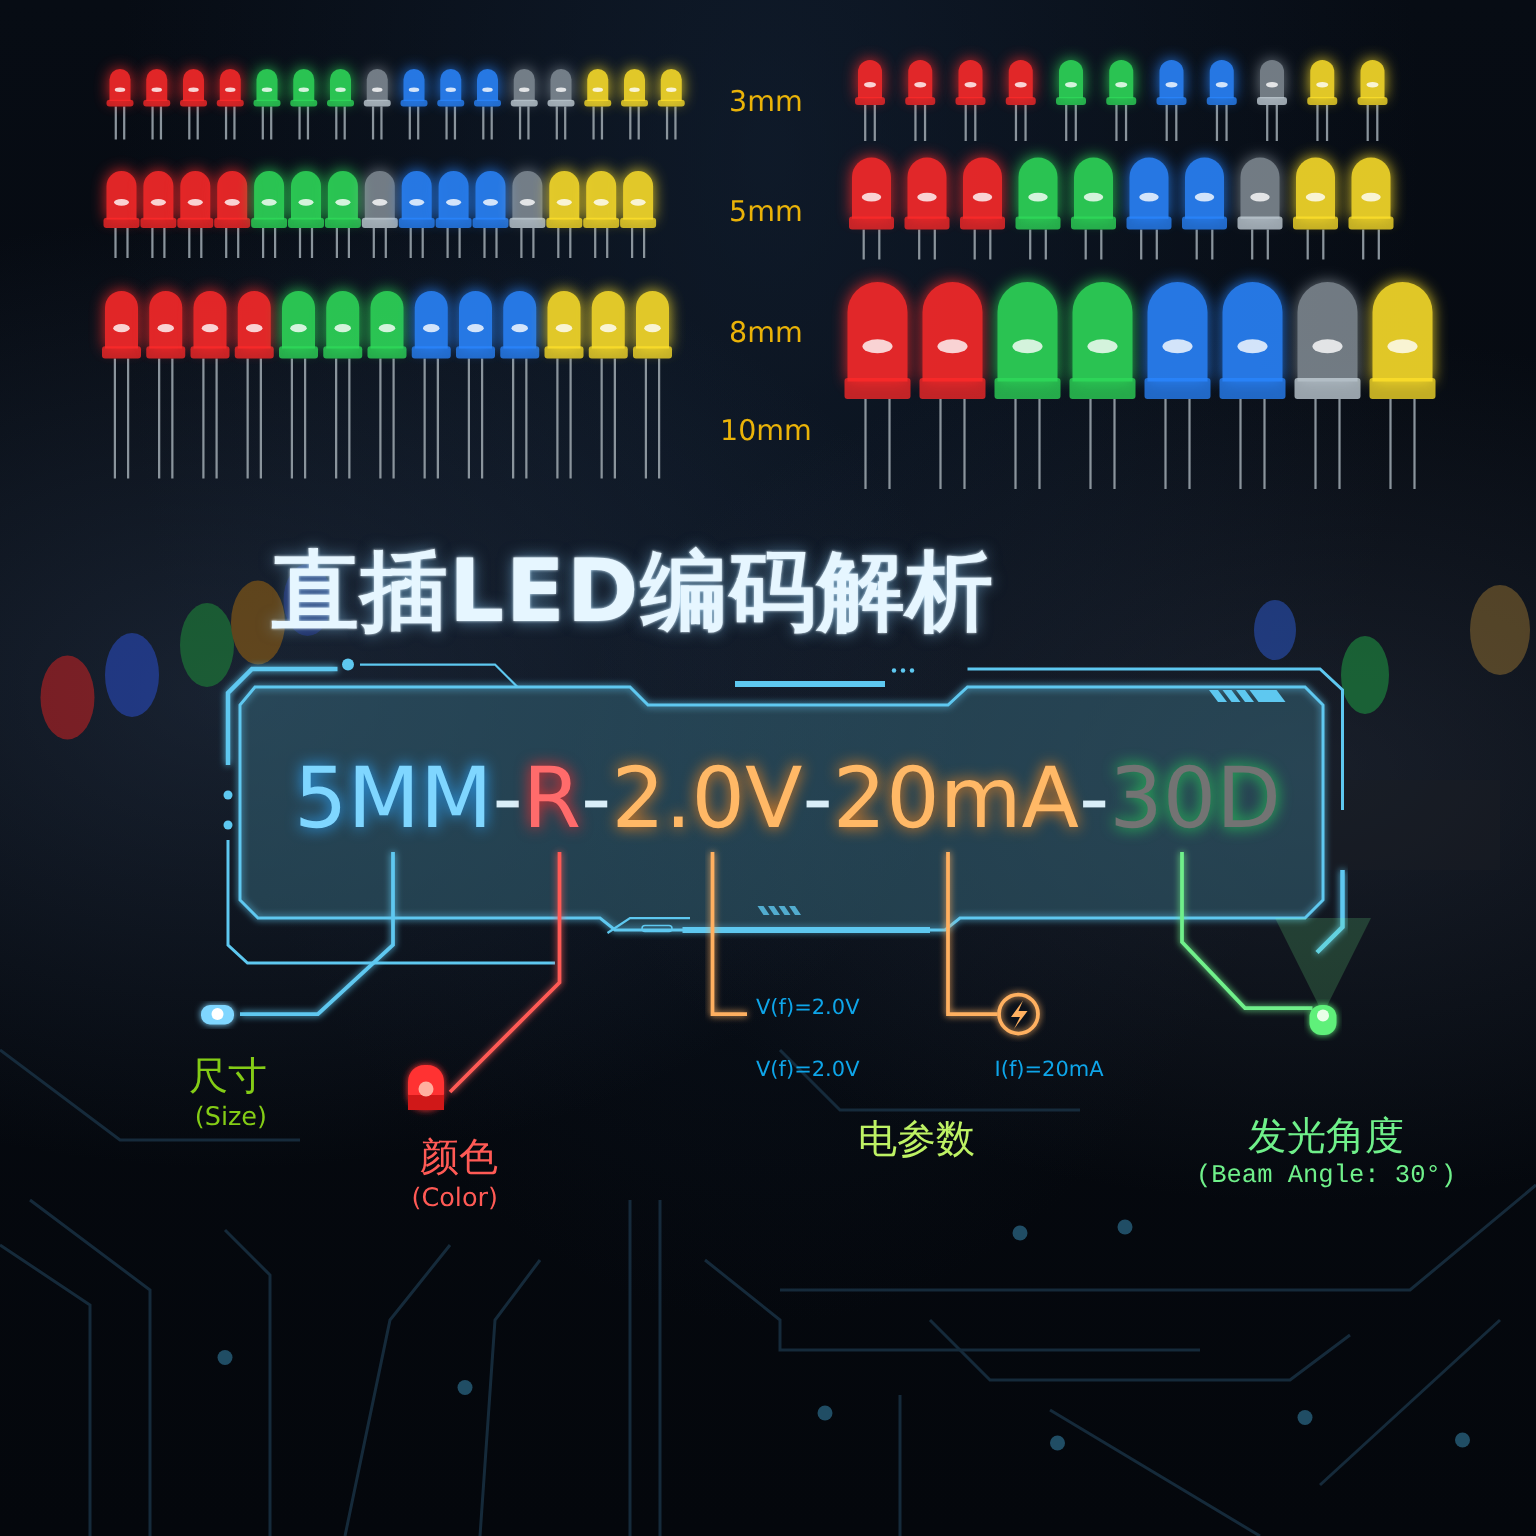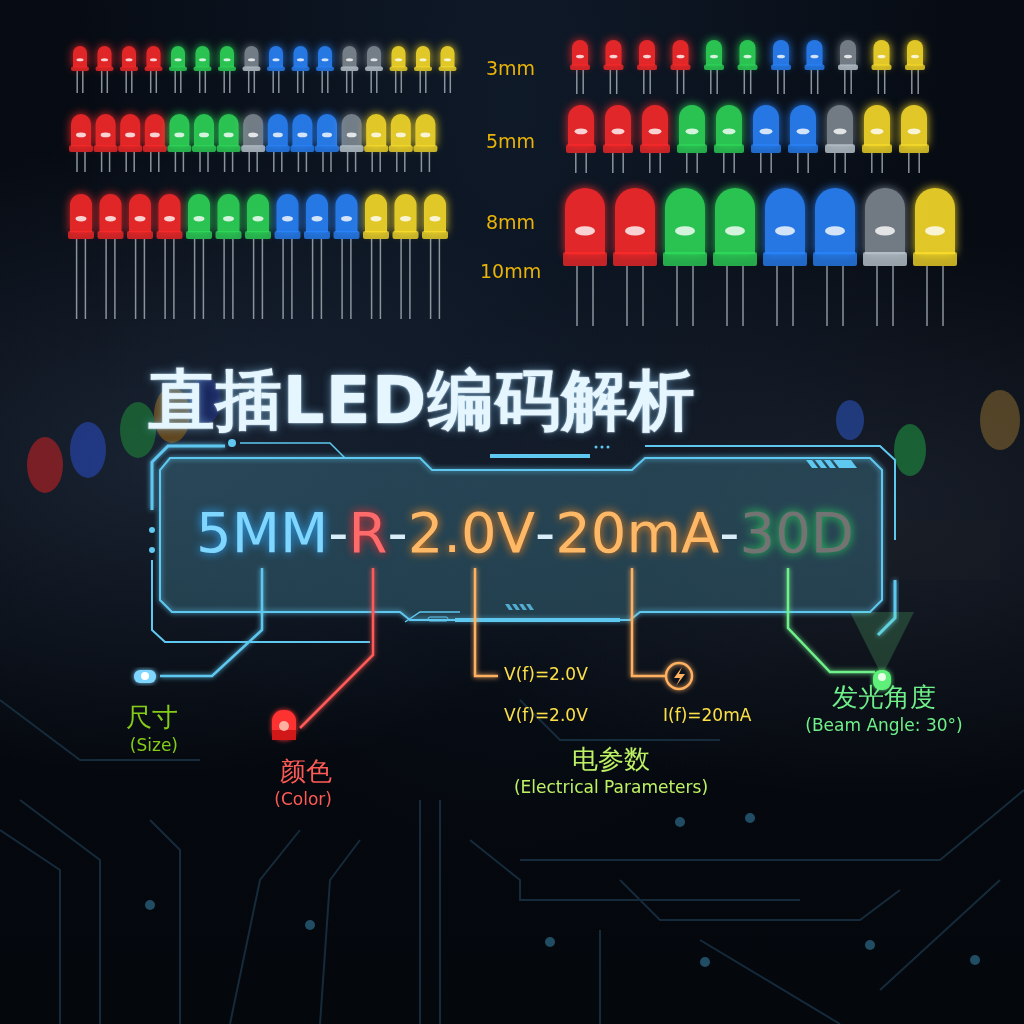--- a/index.html
+++ b/index.html
@@ -5,34 +5,34 @@
   html,body{margin:0;padding:0;}
   body{width:1024px;height:1024px;overflow:hidden;background:#05090f;font-family:"DejaVu Sans","Liberation Sans",sans-serif;position:relative;}
   .bg{position:absolute;inset:0;
     background:
       radial-gradient(ellipse at 15% 45%, rgba(60,80,110,.35), transparent 40%),
       radial-gradient(ellipse at 85% 50%, rgba(60,70,90,.35), transparent 40%),
       radial-gradient(ellipse at 50% 10%, rgba(20,35,55,.6), transparent 60%),
       linear-gradient(#070c14,#04070c);}
   svg.layer{position:absolute;left:0;top:0;}
   .size-label{position:absolute;color:#eab308;font-size:19px;font-family:"DejaVu Sans",sans-serif;}
-  .title{position:absolute;left:0;width:844px;top:356px;text-align:center;font-size:66px;font-weight:bold;color:#e6f6ff;letter-spacing:1px;
+  .title{position:absolute;left:0;width:844px;top:356px;text-align:center;font-size:58px;font-weight:bold;color:#e6f6ff;letter-spacing:1px;
     text-shadow:0 0 10px rgba(140,210,255,.55),0 0 2px #fff;font-family:"DejaVu Sans",sans-serif;}
   .code{position:absolute;top:500px;left:196px;font-size:56px;font-family:"DejaVu Sans",sans-serif;white-space:nowrap;letter-spacing:0px;}
   .code span{display:inline-block;}
   .seg-size{color:#7fd6ff;text-shadow:0 0 10px #2fa8ff;}
   .seg-color{color:#ff6b6b;text-shadow:0 0 10px #ff2d2d;}
   .seg-volt,.seg-curr{color:#ffb866;text-shadow:0 0 10px #ff8a1c;text-align:right;}
   .seg-angle{color:#737373;text-shadow:0 0 10px #2bd45c;}
   .dash{color:#d9eef8;}
   .lbl{position:absolute;text-align:center;}
   .lbl .zh{font-size:26px;}
   .lbl .en{font-size:17px;}
   .blue{color:#84cc16;text-align:right;} .red{color:#ff5a55;} .orange{color:#bef264;} .green{color:#6ff08a;}
-  .param{position:absolute;font-size:17px;color:#fde047;}
+  .param{position:absolute;font-size:14px;color:#0ea5e9;}
 </style>
 </head>
 <body>
 
 <div class="bg"></div>
 
 <svg class="layer" width="1024" height="1024">
   <g stroke="#1a3346" stroke-width="2" fill="none" opacity="0.8">
     <path d="M0 830 L60 870 L60 1024"></path>
       <path d="M20 800 L100 860 L100 1024"></path>
@@ -584,21 +584,21 @@
       <line x1="943" y1="266" x2="943" y2="326" stroke="#8a949c" stroke-width="1.5"></line>
       <rect x="913" y="251.95999999999998" width="44" height="14.04" rx="2" fill="#ffe12a" opacity="0.75"></rect>
       <path d="M915 254.3 L915 208 A20 20 0 0 1 955 208 L955 254.3 Z" fill="#ffe12a" opacity="0.88" style="filter:drop-shadow(0 0 5px #ffe12a)"></path>
       <ellipse cx="935" cy="230.9" rx="10" ry="4.68" fill="#fff" opacity="0.8"></ellipse>
     </g>
   </svg>
 
 <div class="size-label" style="left:486px;top:57px;">3mm</div>
 <div class="size-label" style="left:486px;top:130px;">5mm</div>
 <div class="size-label" style="left:486px;top:211px;">8mm</div>
-<div class="size-label" style="left:480px;top:260px;">10mm</div>
+<div class="size-label" style="left:480px;top:276px;">10mm</div>
 
 <div class="title">直插LED编码解析</div>
 
 <svg class="layer" width="1024" height="1024">
   <defs>
     <filter id="glow" x="-20%" y="-20%" width="140%" height="140%">
         <feGaussianBlur stdDeviation="2.5" result="b"></feGaussianBlur>
         <feMerge>
           <feMergeNode in="b"></feMergeNode>
           <feMergeNode in="SourceGraphic"></feMergeNode>
@@ -680,19 +680,18 @@
   <div class="zh">颜色</div>
   <div class="en">(Color)</div>
 </div>
 
 <div class="param" style="left:504px;top:664px;">V(f)=2.0V</div>
 <div class="param" style="left:504px;top:705px;">V(f)=2.0V</div>
 <div class="param" style="left:663px;top:705px;">I(f)=20mA</div>
 
 <div class="lbl orange" style="left:480px;top:742px;width:262px;">
   <div class="zh">电参数</div>
-  <div class="en">(Electrical Parameters)</div>
 </div>
 
-<div class="lbl green" style="left:786px;top:680px;width:196px;">
+<div class="lbl green" style="left:786px;top:740px;width:196px;font-family:Liberation Mono, monospace;">
   <div class="zh">发光角度</div>
   <div class="en">(Beam Angle: 30°)</div>
 </div>
 
 </body></html>

